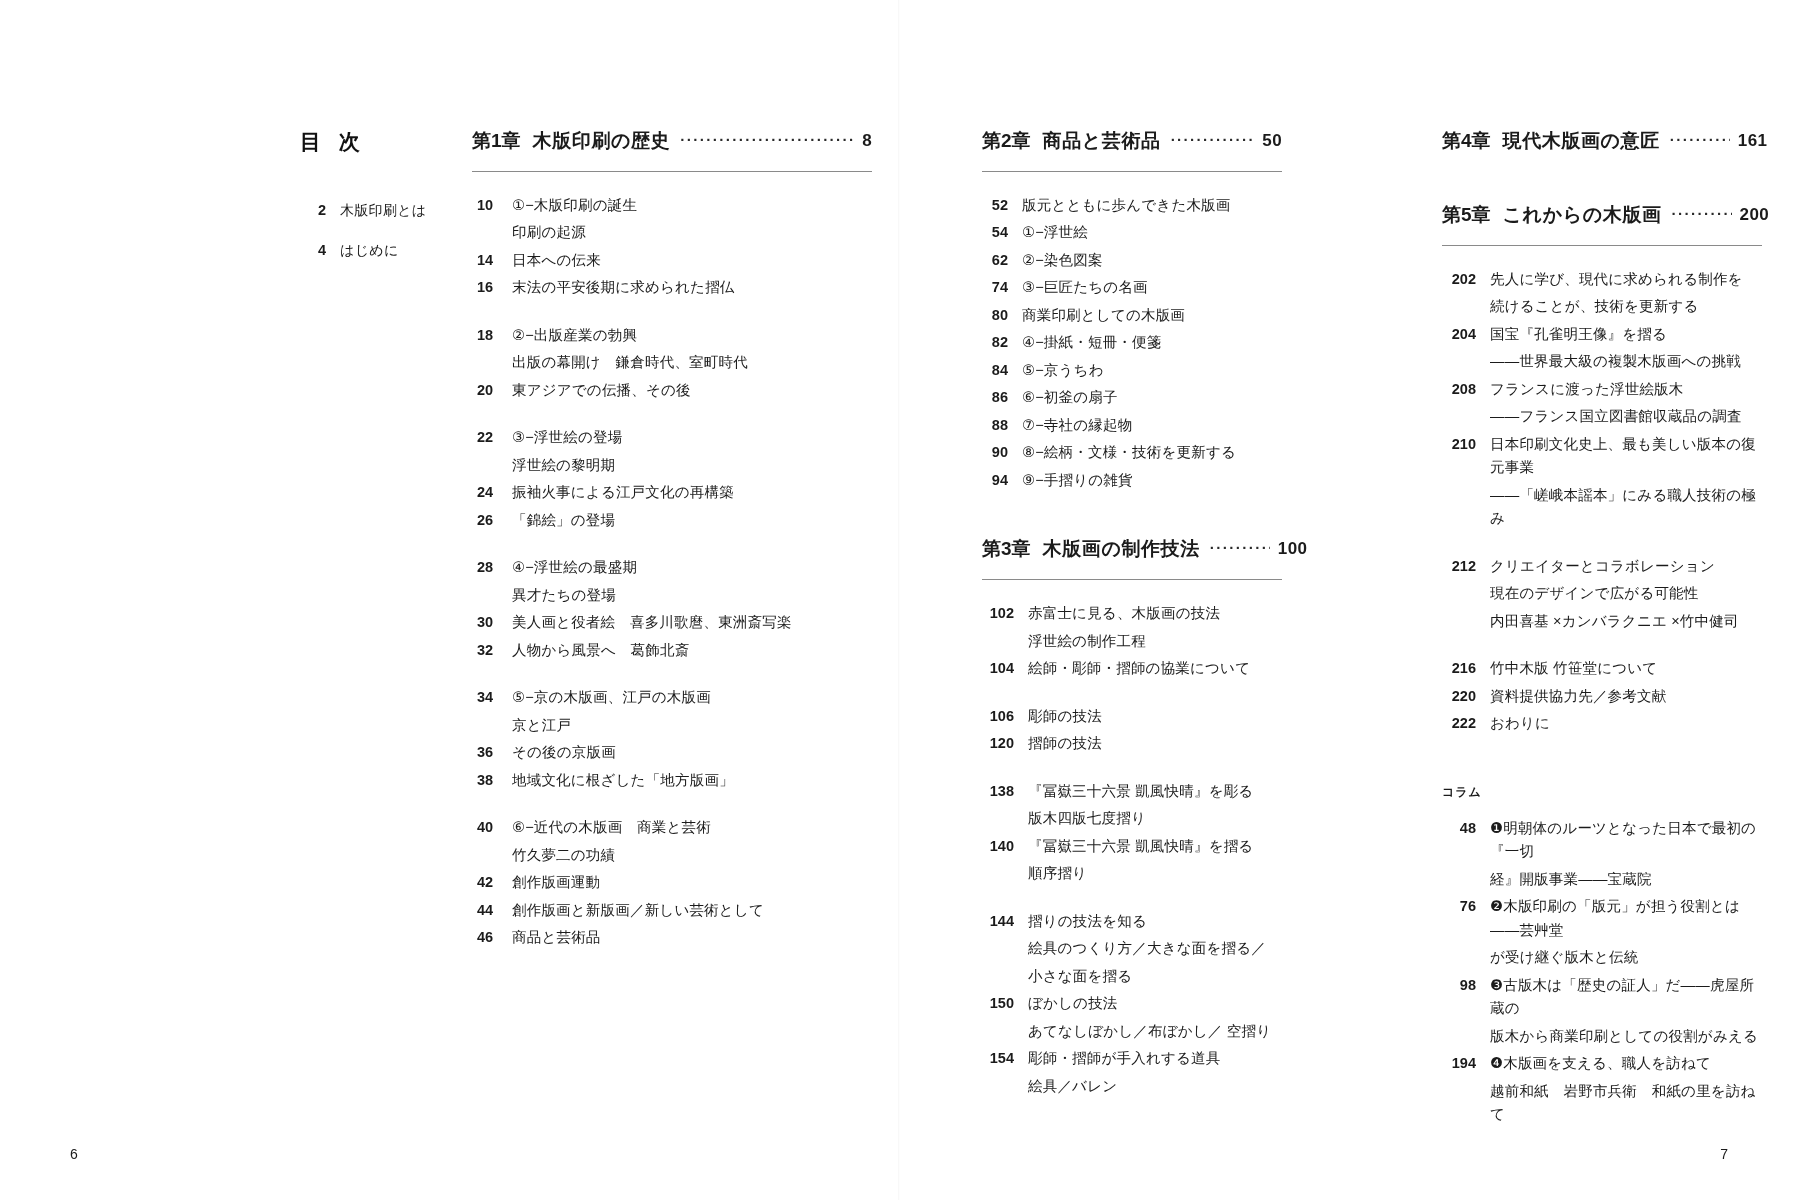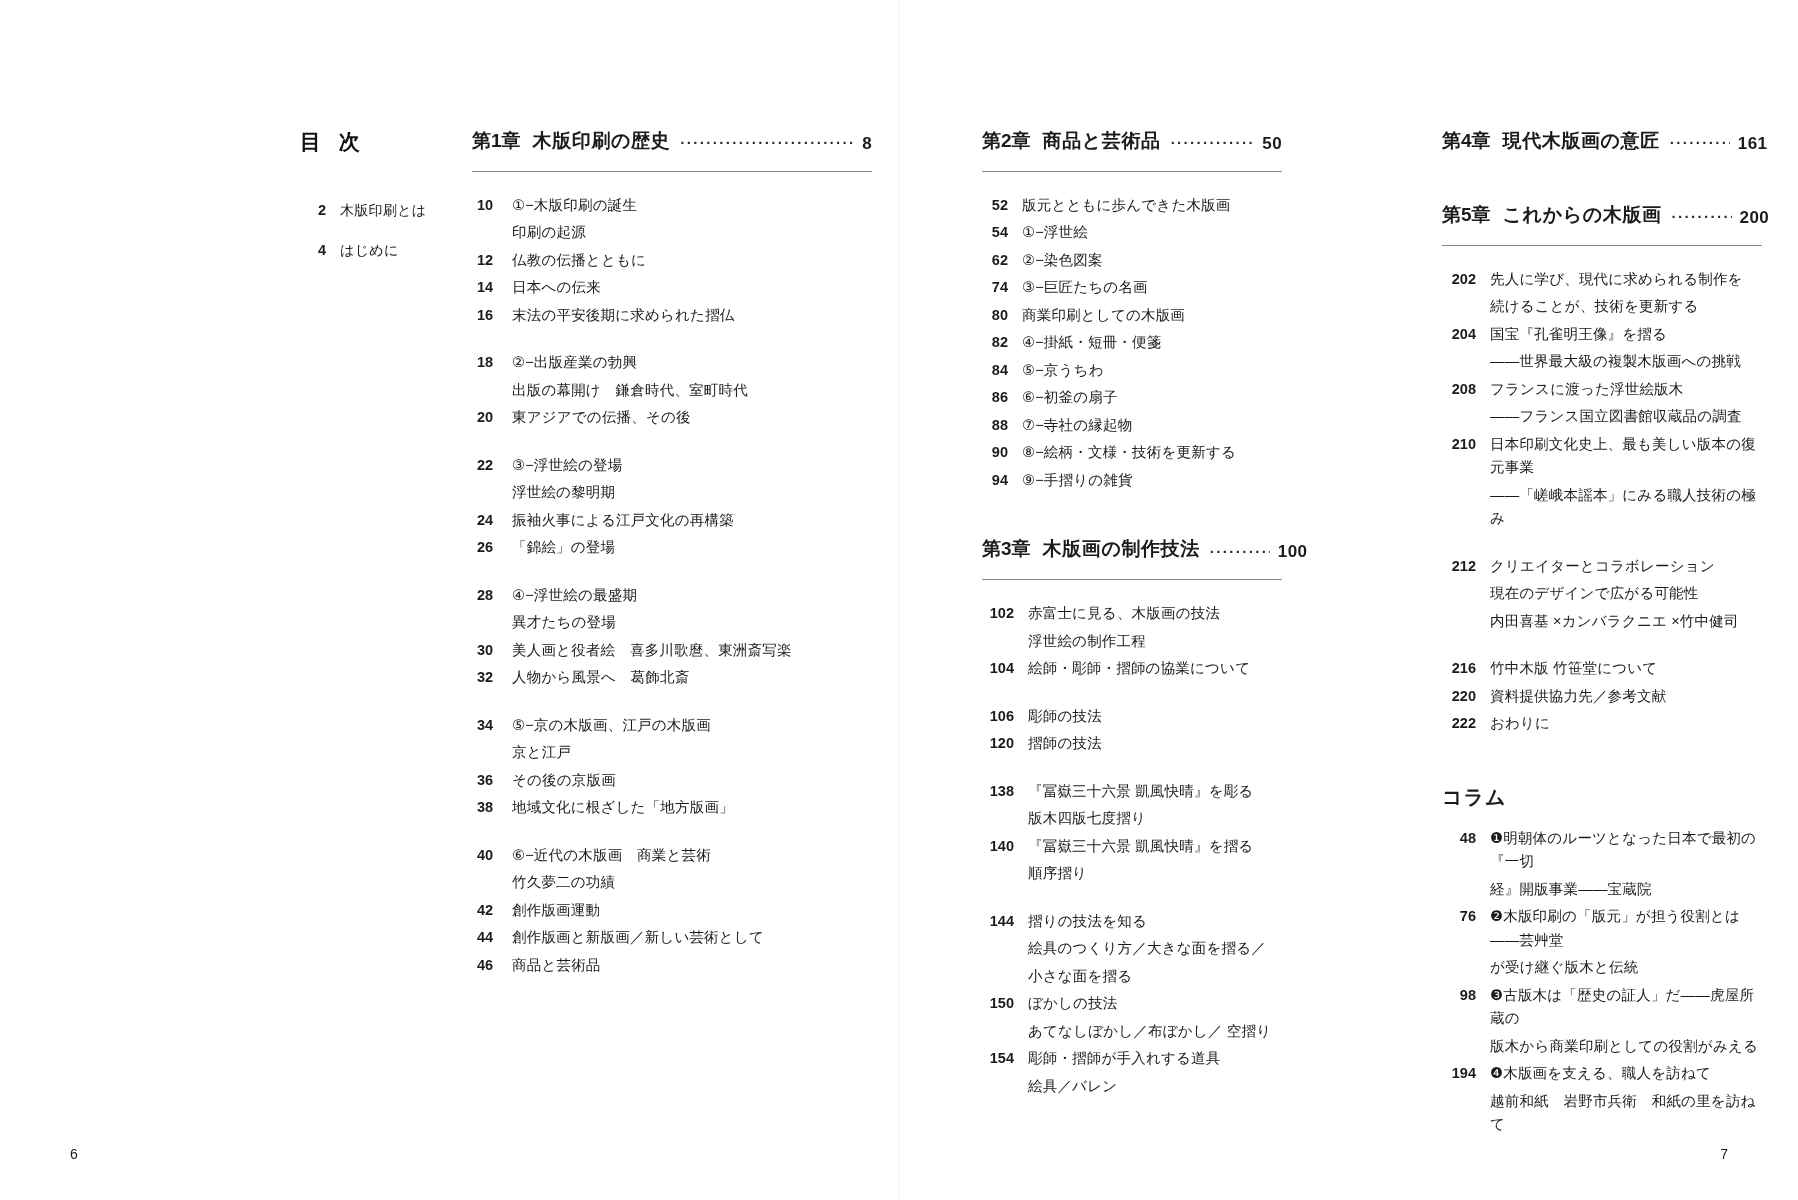--- a/index.html
+++ b/index.html
@@ -76,21 +76,21 @@
     margin-right: 14px;
   }
   .fm-label {
     font-size: 14px;
     letter-spacing: 0.3px;
   }
 
   
   .chapter-head {
     display: flex;
-    align-items: flex-end;
+    align-items: center;
     font-weight: 700;
     font-size: 19px;
     white-space: nowrap;
     letter-spacing: 0.4px;
   }
   .chapter-head .ch-no {
     flex: none;
     letter-spacing: 0px;
   }
   .chapter-head .ch-name {
@@ -153,21 +153,21 @@
   .col-ch1  .entry .num { width: 26px; text-align: center; }
   .col-ch23 .entry .num { width: 26px; }
   .col-ch3  .entry .num { width: 32px; }
   .col-ch45 .entry .num { width: 34px; }
   .col-col  .entry .num { width: 34px; }
 
   .group-gap { height: 20px; }
 
   
   .colum-title {
-    font-size: 20px;
+    font-size: 12px;
     font-weight: 700;
     letter-spacing: 1px;
     margin: 0 0 16px 0;
   }
 
   
   .folio {
     position: absolute;
     bottom: 38px;
     font-size: 14px;
@@ -210,24 +210,20 @@
         <div id="ch1-entries">
             <div class="entry">
               <span class="num">10</span>
               <span class="txt">①−木版印刷の誕生</span>
             </div>
             <div class="entry sub">
               <span class="num">0</span>
               <span class="txt">印刷の起源</span>
             </div>
             <div class="entry">
-              <span class="num">12</span>
-              <span class="txt">仏教の伝播とともに</span>
-            </div>
-            <div class="entry">
               <span class="num">14</span>
               <span class="txt">日本への伝来</span>
             </div>
             <div class="entry">
               <span class="num">16</span>
               <span class="txt">末法の平安後期に求められた摺仏</span>
             </div>
             <div class="group-gap"></div>
             <div class="entry">
               <span class="num">18</span>

